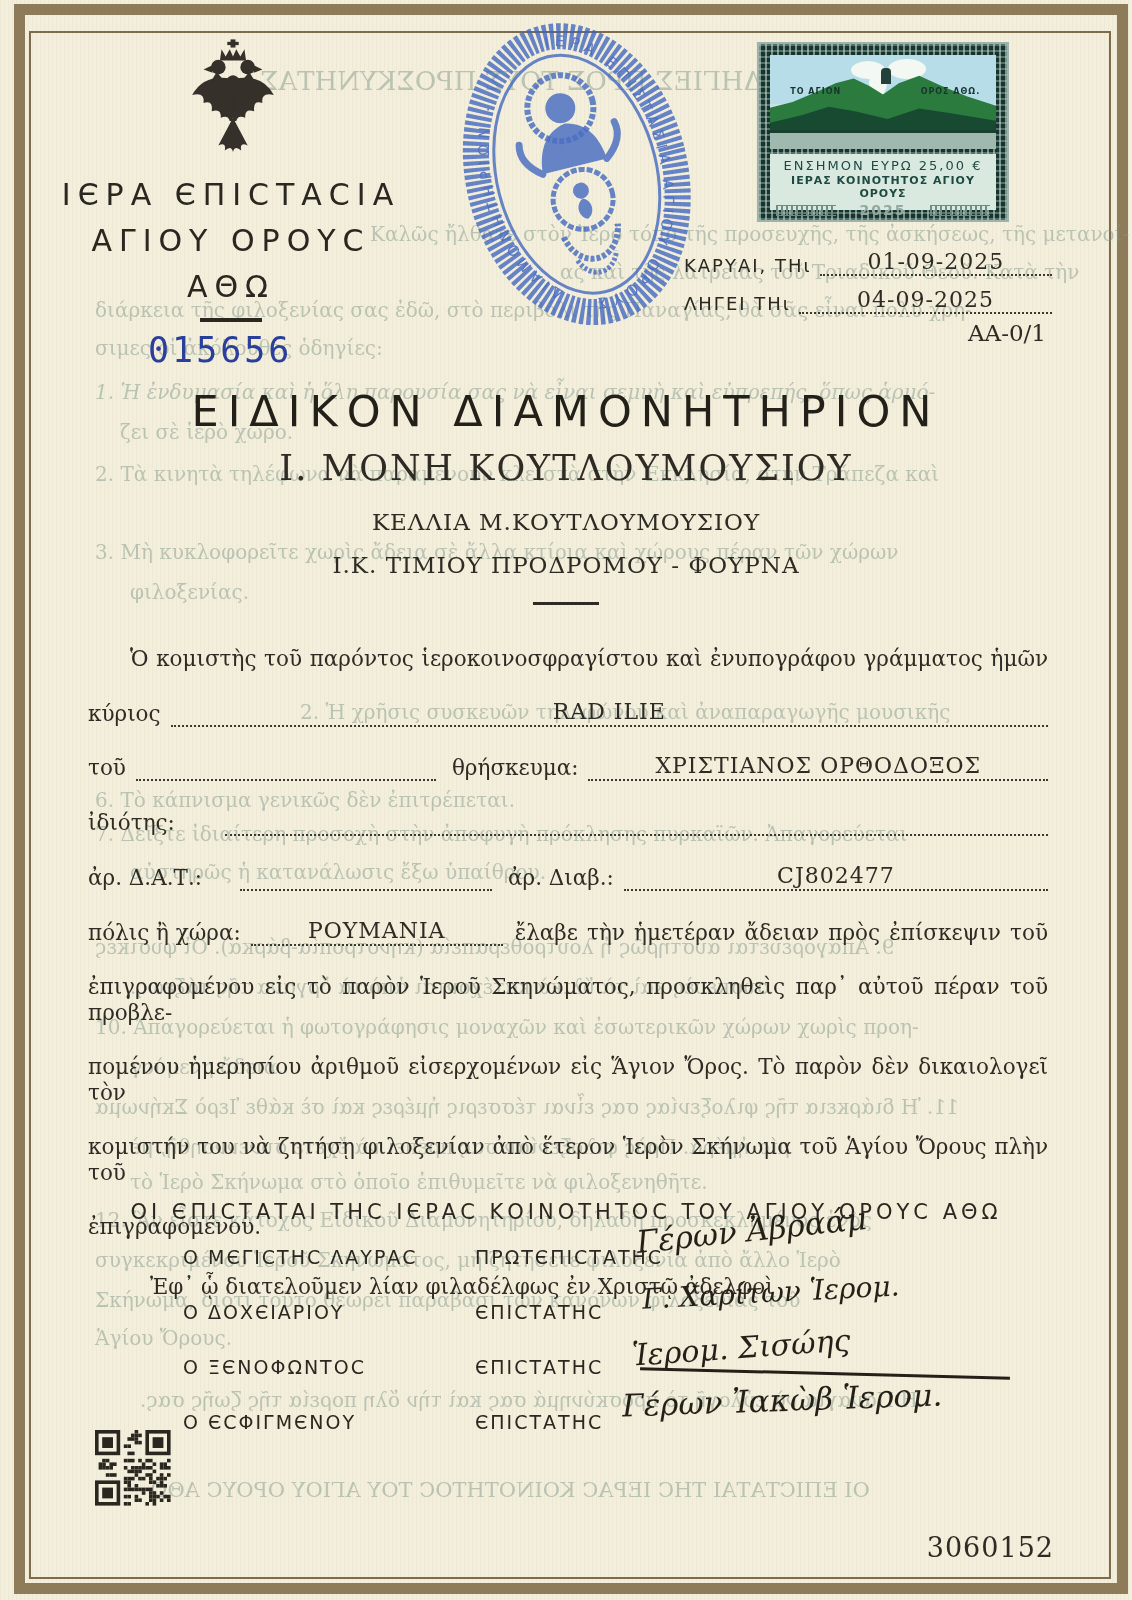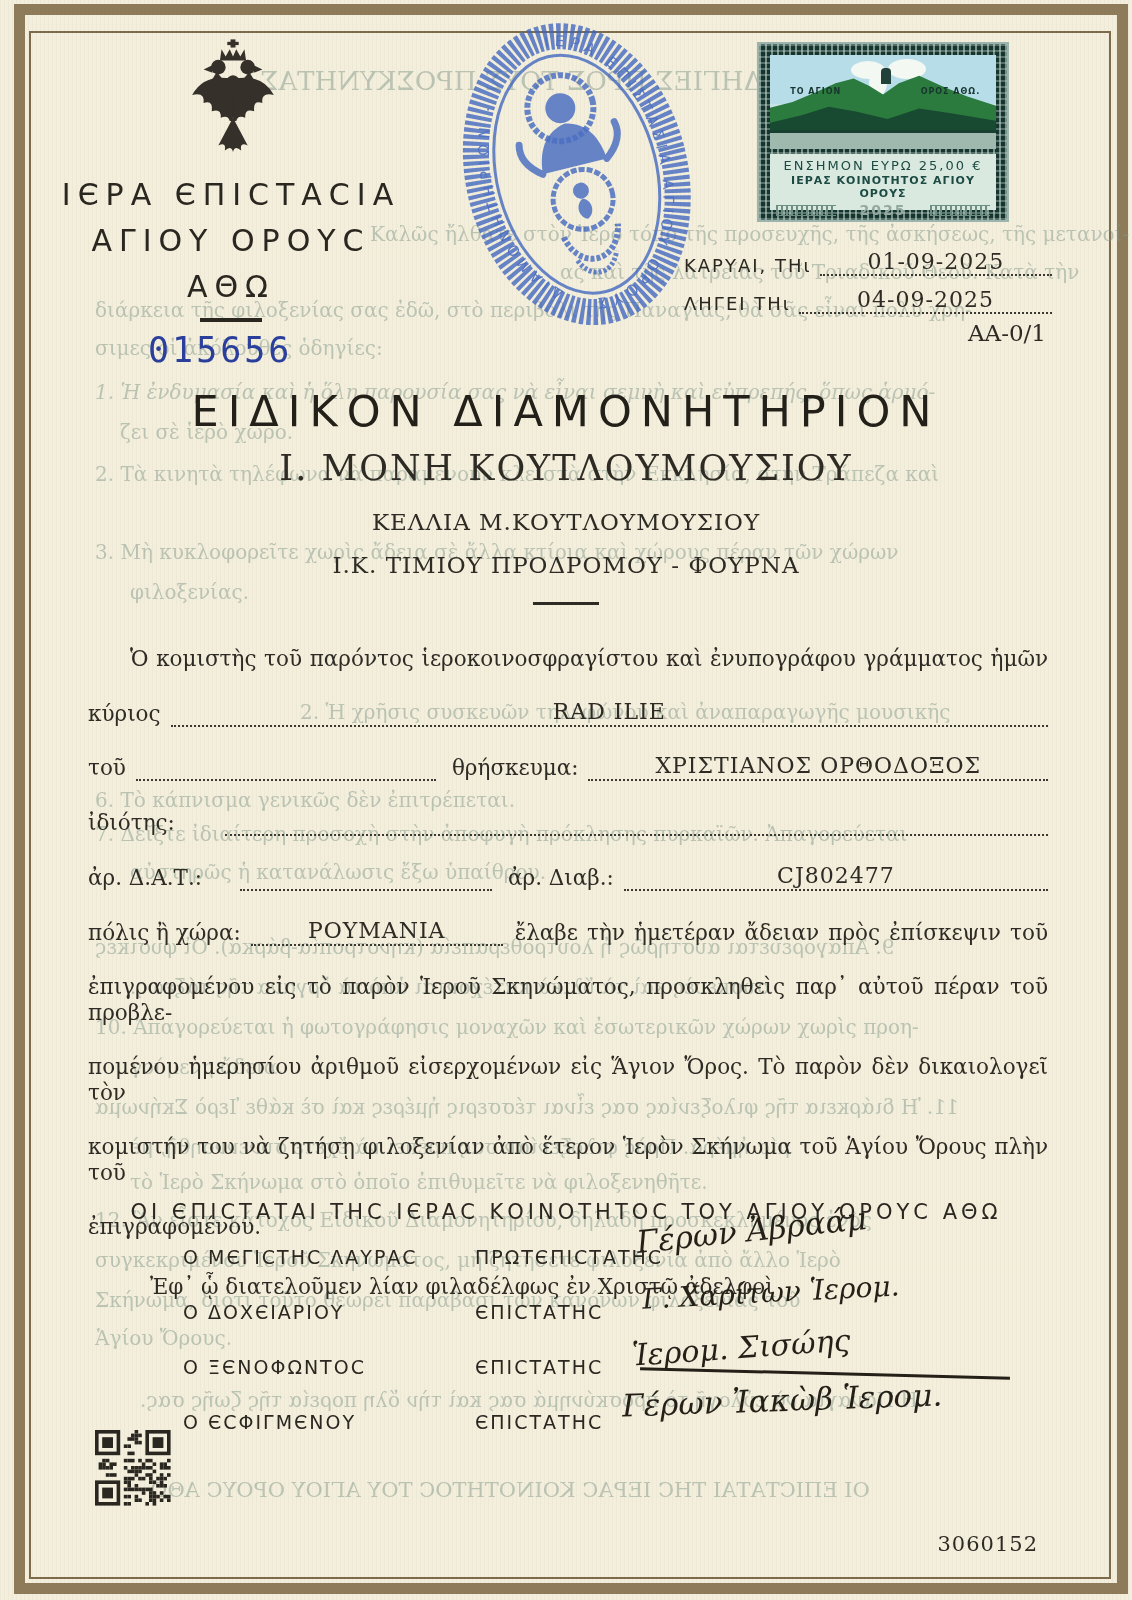--- a/index.html
+++ b/index.html
@@ -82,21 +82,21 @@
   .epistatai{position:absolute;left:0;right:0;top:1200px;text-align:center;
         font-family:"DejaVu Sans",sans-serif;font-size:21px;letter-spacing:4px;color:#2a2620;}
   .signers{position:absolute;left:183px;top:1246px;font-family:"DejaVu Sans",sans-serif;
         font-size:19px;letter-spacing:2px;color:#2a2620;}
   .signer-row{display:grid;grid-template-columns:292px auto;margin-bottom:33px;white-space:nowrap;}
   .signer-row.gap{margin-top:18px;}
   .sig{position:absolute;font-style:italic;color:#241f17;white-space:nowrap;z-index:3;}
   .sig-stroke{position:absolute;left:640px;top:1372px;width:370px;height:3px;background:#241f17;
         transform:rotate(1.5deg);z-index:3;}
   .qr{position:absolute;left:95px;top:1430px;}
-  .formno{position:absolute;right:94px;top:1532px;font-size:21px;letter-spacing:1px;text-align:right;}
+  .formno{position:absolute;right:78px;top:1532px;font-size:27px;letter-spacing:1px;text-align:right;}
 </style>
 </head>
 <body>
 
 <div class="page">
 
   <div class="bleed">
       <div class="ghost mir" style="top: 66px; left: 260px; font-size: 26px;">ΟΔΗΓΙΕΣ ΠΡΟΣ ΤΟΥΣ ΠΡΟΣΚΥΝΗΤΑΣ</div>
       <div class="ghost" style="top: 158px; left: 760px;">Ἄθω,</div>
       <div class="ghost" style="top: 222px; left: 370px;">Καλῶς ἤλθατε στὸν Ἱερὸ τόπο τῆς προσευχῆς, τῆς ἀσκήσεως, τῆς μετανοί-</div>

